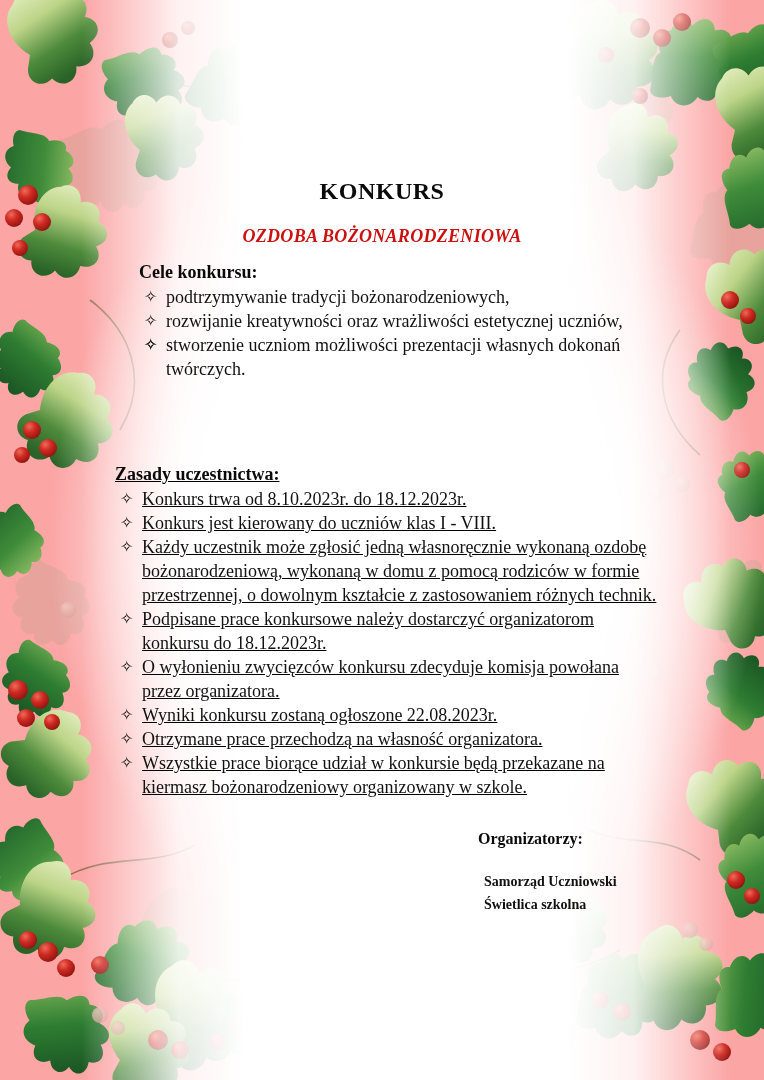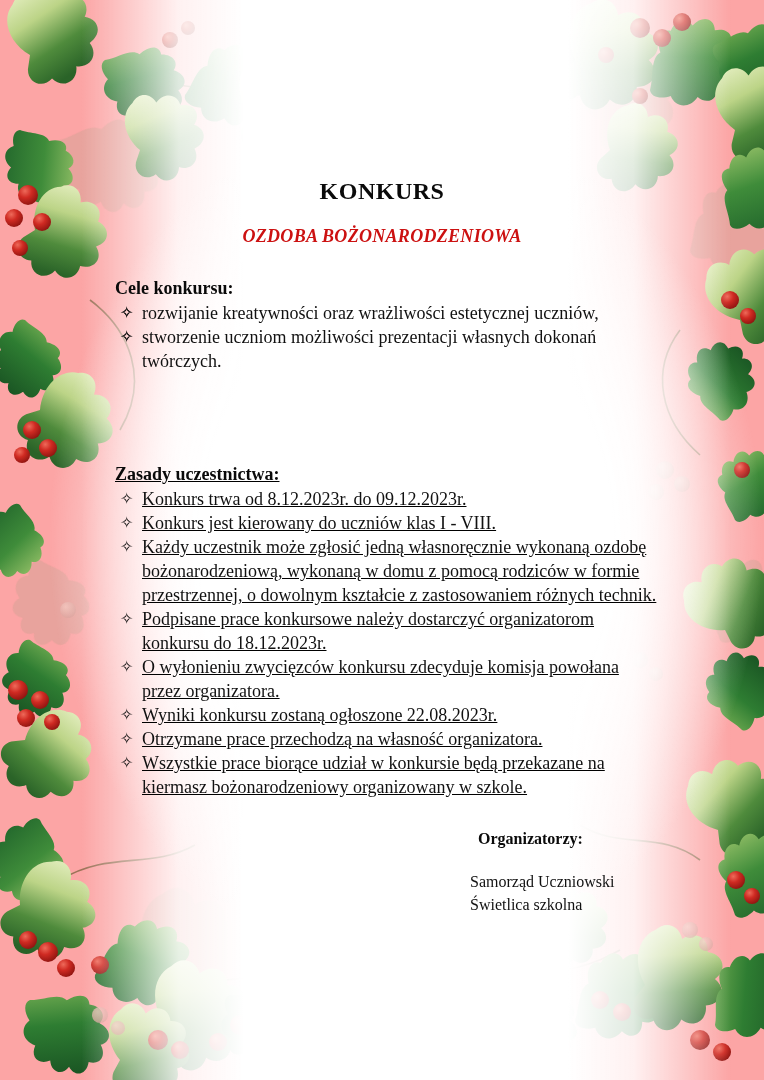--- a/index.html
+++ b/index.html
@@ -47,21 +47,21 @@
     color:#0a0a0a;
   }
   .title-sub{
     position:absolute;left:0;top:226px;width:764px;
     text-align:center;
     font-size:18px;font-weight:bold;font-style:italic;
     color:#cc1111;letter-spacing:.3px;
   }
 
   .block{position:absolute;left:115px;width:545px;}
-  #block-cele{top:276px;}
+  #block-cele{top:260px;margin-left:24px;}
   #block-zasady{top:462px;text-decoration:underline;}
 
   .section-heading{
     font-size:18px;font-weight:bold;color:#0a0a0a;
     margin:0 0 1px 0;line-height:24px;
   }
   ul.star-list{list-style:none;margin:0;padding:0;}
   ul.star-list li{
     position:relative;
     padding-left:27px;
@@ -73,22 +73,22 @@
   }
 
   #signature{
     position:absolute;left:455px;top:828px;width:260px;
   }
   #signature .sig-title{
     font-size:16px;font-weight:bold;color:#0a0a0a;
     margin-left:23px;line-height:22px;
   }
   #signature .sig-lines{
-    margin-top:20px;margin-left:15px;
-    font-size:16px;line-height:23px;color:#111;
+    margin-top:20px;margin-left:29px;
+    font-size:14px;line-height:23px;color:#111;font-weight:bold;
   }
 </style>
 </head>
 <body>
 
 <div id="page">
 
   <svg id="border-art" viewBox="0 0 764 1080" xmlns="http://www.w3.org/2000/svg">
     <defs>
       <linearGradient id="gLeafA" x1="0" y1="0" x2="1" y2="1">
@@ -298,41 +298,42 @@
 
     <div class="title-main">KONKURS</div>
 
     <div class="title-sub">OZDOBA BOŻONARODZENIOWA</div>
 
     <div class="block" id="block-cele">
       <div class="section-heading">Cele konkursu:</div>
       <ul class="star-list">
         <li>
           <span class="star">✧</span>
+          <span>podtrzymywanie tradycji bożonarodzeniowych,</span>
         </li>
         <li>
           <span class="star">✧</span>
           <span>rozwijanie kreatywności oraz wrażliwości estetycznej uczniów,</span>
         </li>
         <li>
           <span class="star">✧</span>
         </li>
         <li>
           <span class="star">✧</span>
           <span>stworzenie uczniom możliwości prezentacji własnych dokonań twórczych.</span>
         </li>
       </ul>
     </div>
 
     <div class="block" id="block-zasady">
       <div class="section-heading">Zasady uczestnictwa:</div>
       <ul class="star-list">
         <li>
           <span class="star">✧</span>
-          <span>Konkurs trwa od 8.12.2023r. do 09.12.2023r.</span>
+          <span>Konkurs trwa od 8.10.2023r. do 18.12.2023r.</span>
         </li>
         <li>
           <span class="star">✧</span>
           <span>Konkurs jest kierowany do uczniów klas I - VIII.</span>
         </li>
         <li>
           <span class="star">✧</span>
           <span>Każdy uczestnik może zgłosić jedną własnoręcznie wykonaną ozdobę bożonarodzeniową, wykonaną w domu z pomocą rodziców w formie przestrzennej, o dowolnym kształcie z zastosowaniem różnych technik.</span>
         </li>
         <li>

